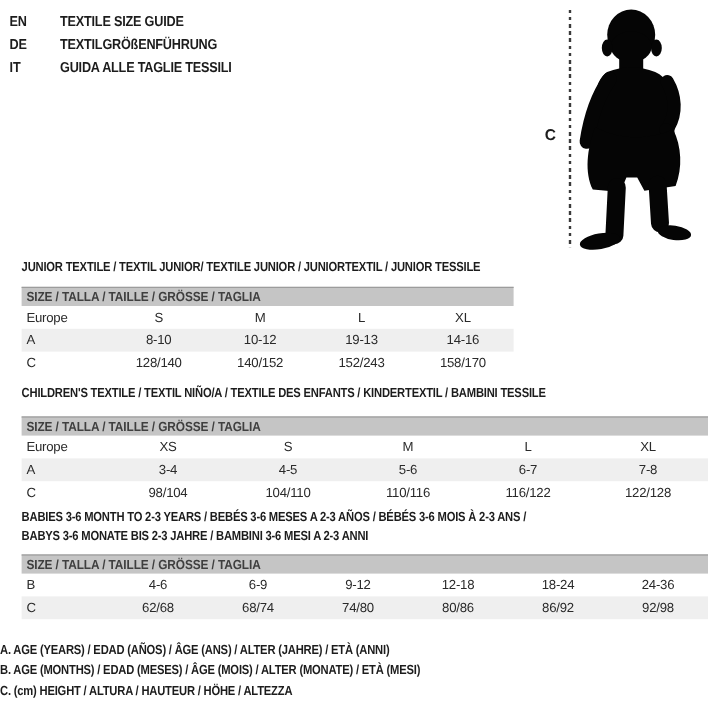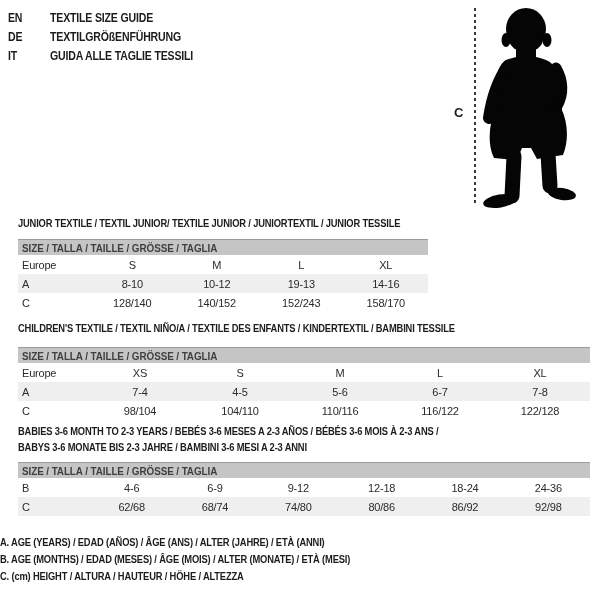--- a/index.html
+++ b/index.html
@@ -125,21 +125,21 @@
     <div class="tbl-row">
       <span class="cell-label">Europe</span>
       <span class="cell">XS</span>
       <span class="cell">S</span>
       <span class="cell">M</span>
       <span class="cell">L</span>
       <span class="cell">XL</span>
     </div>
     <div class="tbl-row shaded">
       <span class="cell-label">A</span>
-      <span class="cell">7-4</span>
+      <span class="cell">3-4</span>
       <span class="cell">4-5</span>
       <span class="cell">5-6</span>
       <span class="cell">6-7</span>
       <span class="cell">7-8</span>
     </div>
     <div class="tbl-row">
       <span class="cell-label">C</span>
       <span class="cell">98/104</span>
       <span class="cell">104/110</span>
       <span class="cell">110/116</span>

